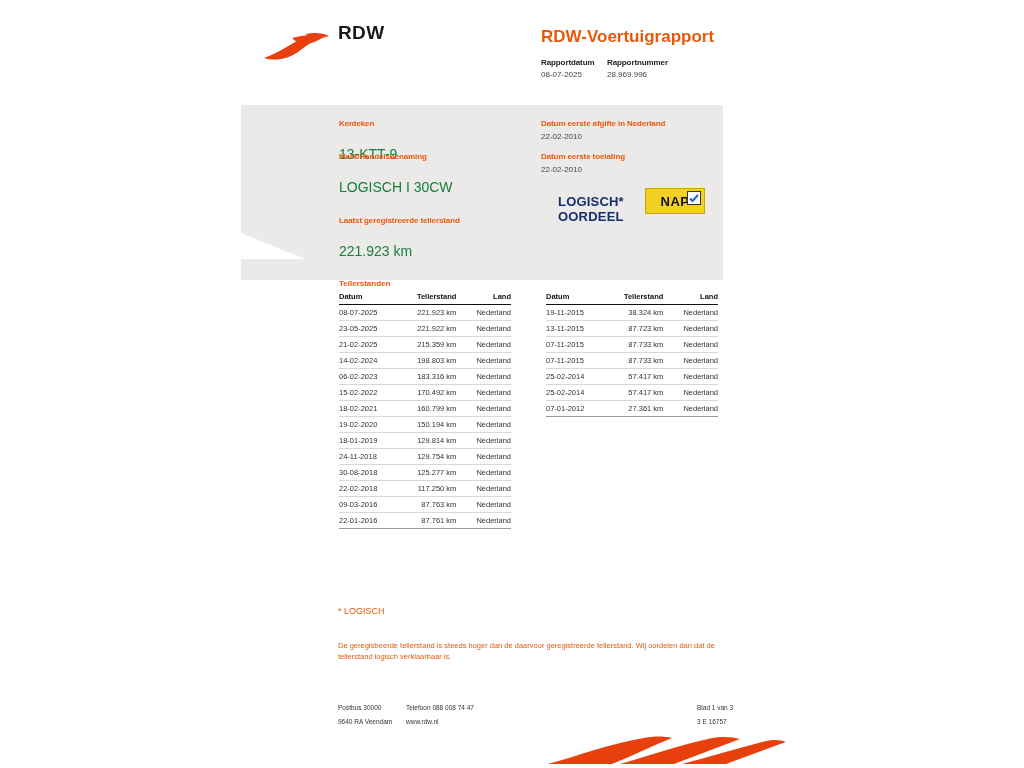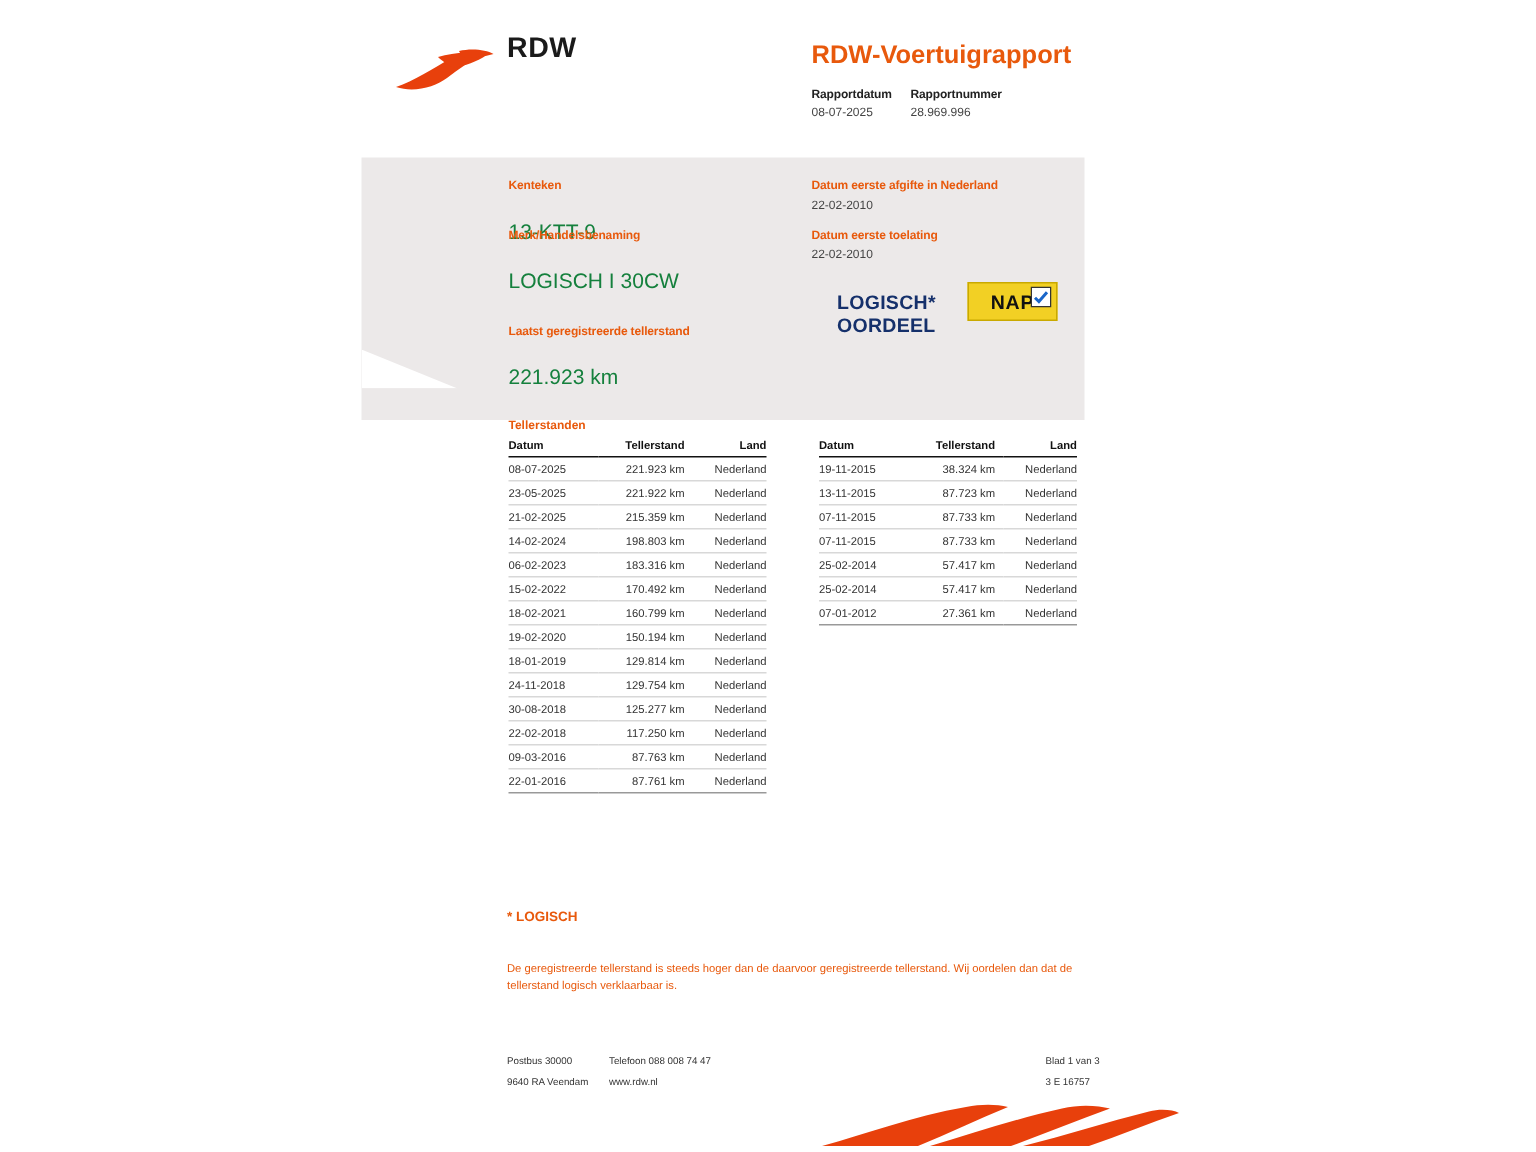--- a/index.html
+++ b/index.html
@@ -192,21 +192,21 @@
     color: #333;
   }
   table.mileage tr:last-child td { border-bottom: 1px solid #999; }
 
   
   .note-title {
     position: absolute;
     left: 338px;
     top: 606px;
     font-size: 9px;
-    font-weight: bold;
+    font-weight: normal;
     color: #e8590c;
   }
   .note-body {
     position: absolute;
     left: 338px;
     top: 640px;
     width: 392px;
     font-size: 7.5px;
     line-height: 11px;
     color: #e8590c;

